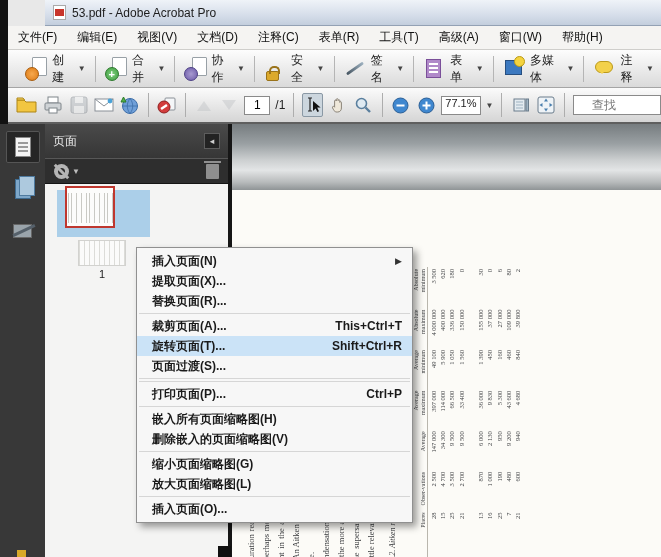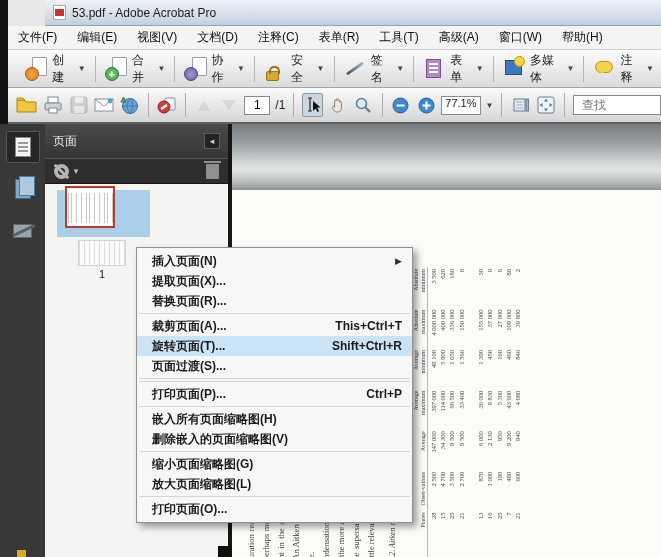--- a/index.html
+++ b/index.html
@@ -56,21 +56,21 @@
   .t2sep { width:1px; height:24px; background:#adadad; margin:0 3px; }
   .t2btn { width:24px; height:24px; display:flex; align-items:center; justify-content:center; }
   .t2btn.disabled { opacity:.42; filter:grayscale(60%); }
   .t2btn.pressed { background:#ccd6de; border:1px solid #8a98a4; border-radius:2px; }
   .tri-up { width:0; height:0; border:7px solid transparent; border-bottom:10px solid #b9c2c9; margin-top:-6px; }
   .tri-down { width:0; height:0; border:7px solid transparent; border-top:10px solid #b9c2c9; margin-bottom:-6px; }
   .pginput { width:26px; height:19px; background:#fff; border:1px solid #8a8a8a; text-align:center; font-size:12px; font-family:inherit; padding:0; }
   .zoombox { width:46px; height:19px; background:#fff; border:1px solid #8a8a8a; font-size:11px;
     display:flex; align-items:flex-start; justify-content:center; }
   .findbox { width:88px; height:20px; background:#fff; border:1px solid #8a8a8a; font-size:12px;
-    color:#7d7d7d; padding:0 8px; font-family:inherit; }
+    color:#7d7d7d; padding:0 18px; font-family:inherit; }
 
   
   .main { position:absolute; left:0; right:0; top:124px; bottom:0; }
   .navstrip { position:absolute; left:0; top:0; width:45px; height:100%; background:#383838; z-index:42; }
   .navbtn { width:34px; height:32px; margin:7px auto 10px; display:flex; align-items:center; justify-content:center; border-radius:2px; }
   .navbtn.active { background:#262626; box-shadow:inset 0 0 0 1px #555; }
   .npages { width:16px; height:20px; background:#f4f4f4; border:1px solid #888; position:relative; }
   .npages::after { content:""; position:absolute; left:2px; top:4px; width:10px; height:2px; background:#9a9a9a; box-shadow:0 4px 0 #9a9a9a,0 8px 0 #9a9a9a; }
   .nlayers { width:16px; height:20px; background:#7ea7c9; border:1px solid #3f6c91; position:relative; }
   .nlayers::after { content:""; position:absolute; left:3px; top:-4px; width:14px; height:18px; background:#adc9de; border:1px solid #4f7ba0; }
@@ -521,19 +521,19 @@
       </div>
     <div class="msep"></div>
     <div class="mi">
         <span>缩小页面缩略图(G)</span>
       </div>
     <div class="mi">
         <span>放大页面缩略图(L)</span>
       </div>
     <div class="msep"></div>
     <div class="mi">
-        <span>打印页面(O)...</span>
+        <span>插入页面(O)...</span>
       </div>
   </div>
 
   <div class="cursor-box"></div>
   <div class="partial-icon"></div>
 </div>
 
 </body></html>

